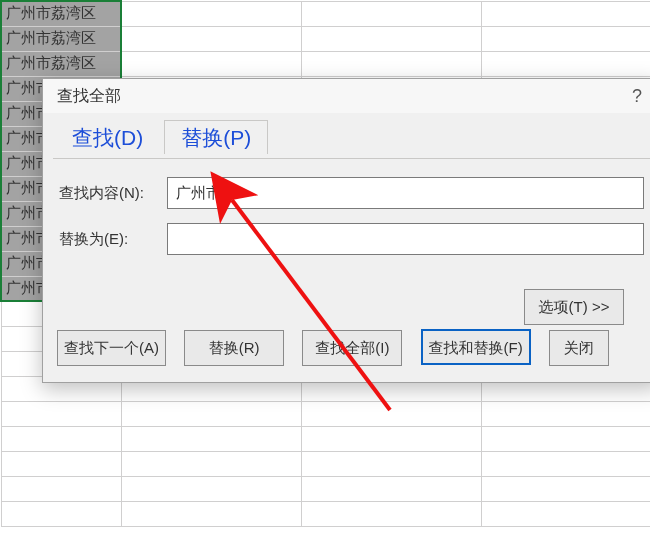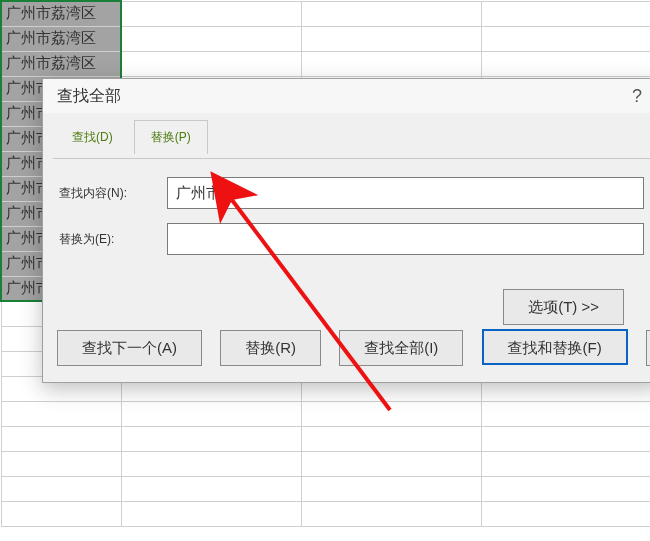--- a/index.html
+++ b/index.html
@@ -81,38 +81,38 @@
   }
   .tab {
     display:inline-block;
     height: 33px;
     line-height: 33px;
     padding: 0 16px;
     border: 1px solid transparent;
     border-bottom: none;
     position: relative;
     top: 1px;
-    color: #4d7c0f;
-    font-size: 12px;
+    color: #1d4ed8;
+    font-size: 21px;
   }
   .tab.active {
     background: #f0f0f0;
     border-color: #c9c8c6;
     z-index: 2;
   }
   .dlg-body { padding: 18px 16px 0 16px; }
   .field-row {
     display: flex;
     align-items: center;
     margin-bottom: 14px;
   }
   .field-label {
     width: 108px;
     text-align: left;
-    font-size: 12px;
+    font-size: 15px;
     letter-spacing: 0px;
   }
   .field-input {
     flex: 1;
     height: 30px;
     border: 1px solid #7a7a7a;
     background: #fff;
     padding: 0 8px;
     font-size: 15px;
     line-height: 30px;
@@ -125,21 +125,21 @@
   }
   .btn {
     display: inline-block;
     min-width: 100px;
     height: 36px;
     line-height: 34px;
     text-align: center;
     border: 1px solid #8a8a8a;
     background: #e9e9e9;
     font-size: 15px;
-    padding: 0 24px;
+    padding: 0 6px;
     margin-right: 14px;
     box-sizing: border-box;
   }
   .btn.primary {
     border: 2px solid #0a62c4;
     background: #e9e9e9;
   }
   .button-row {
     position: absolute;
     left: 14px;

